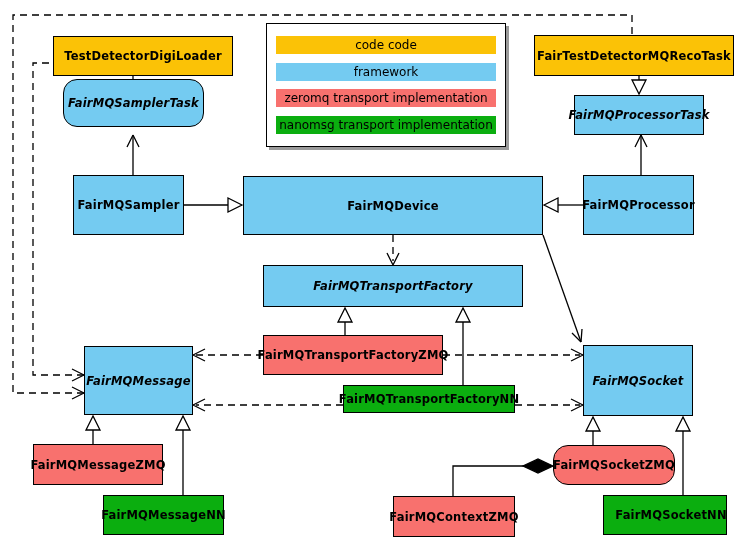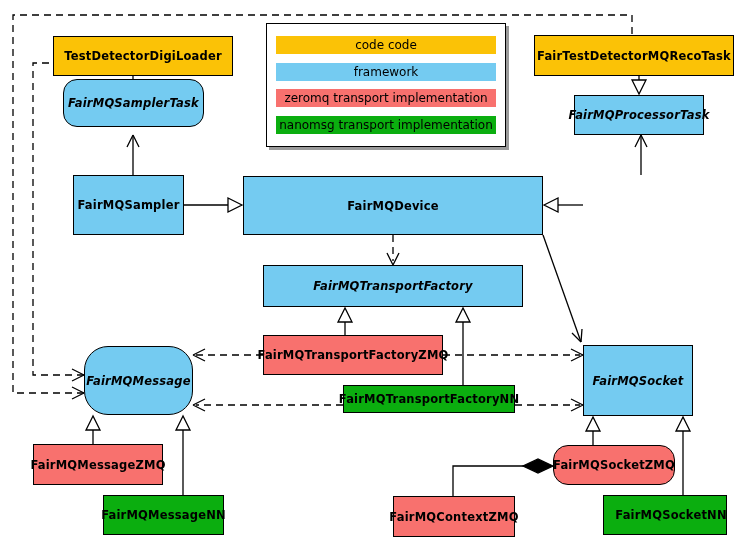--- a/index.html
+++ b/index.html
@@ -124,30 +124,33 @@
   </div>
   <div class="node c-blue abstract" style="left:574px;top:95px;width:130px;height:40px;">
     <span>FairMQProcessorTask</span>
   </div>
   <div class="node c-blue" style="left:73px;top:175px;width:111px;height:60px;">
     <span>FairMQSampler</span>
   </div>
   <div class="node c-blue" style="left:243px;top:176px;width:300px;height:59px;">
     <span>FairMQDevice</span>
   </div>
+  <div class="node c-blue" style="left:583px;top:175px;width:111px;height:60px;">
+    <span>FairMQProcessor</span>
+  </div>
   <div class="node c-blue abstract" style="left:263px;top:265px;width:260px;height:42px;">
     <span>FairMQTransportFactory</span>
   </div>
   <div class="node c-red" style="left:263px;top:335px;width:180px;height:40px;">
     <span>FairMQTransportFactoryZMQ</span>
   </div>
   <div class="node c-green" style="left:343px;top:385px;width:172px;height:28px;">
     <span>FairMQTransportFactoryNN</span>
   </div>
-  <div class="node c-blue abstract" style="left:84px;top:346px;width:109px;height:69px;border-radius:24px;">
+  <div class="node c-blue abstract" style="left:84px;top:346px;width:109px;height:69px;">
     <span>FairMQMessage</span>
   </div>
   <div class="node c-blue abstract" style="left:583px;top:345px;width:110px;height:71px;">
     <span>FairMQSocket</span>
   </div>
   <div class="node c-red" style="left:33px;top:444px;width:130px;height:41px;">
     <span>FairMQMessageZMQ</span>
   </div>
   <div class="node c-green" style="left:103px;top:495px;width:121px;height:40px;">
     <span>FairMQMessageNN</span>

